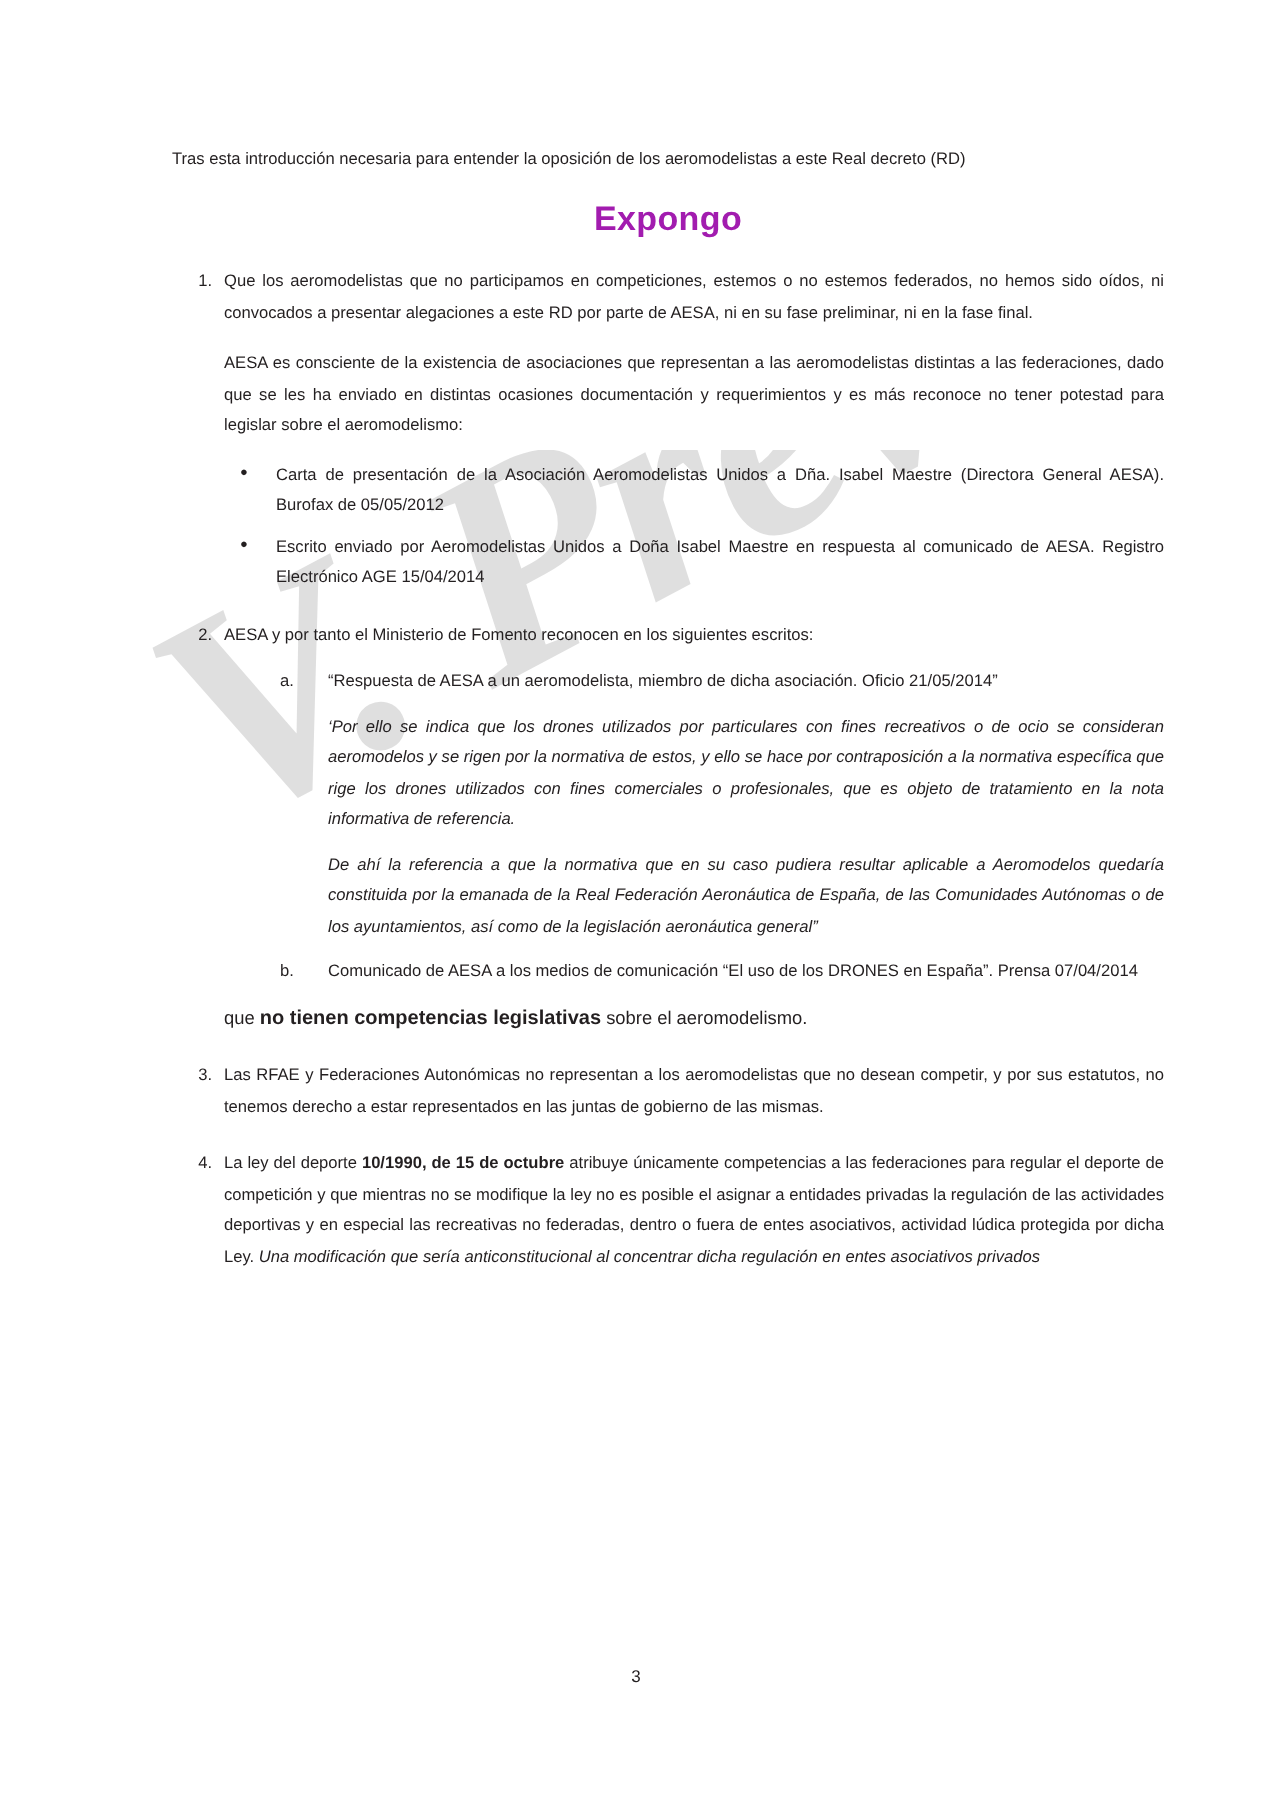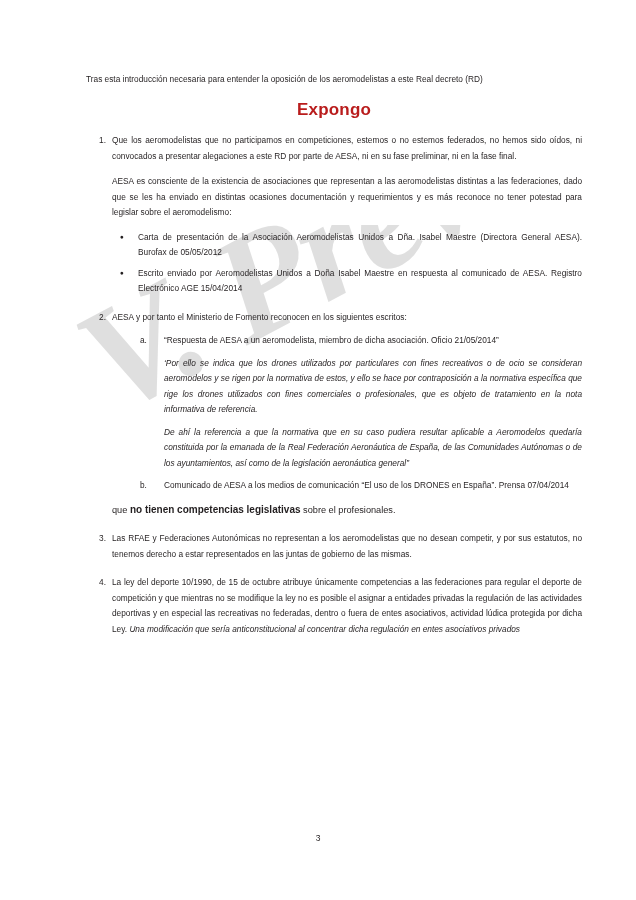--- a/index.html
+++ b/index.html
@@ -34,21 +34,21 @@
   .para {
     margin: 0 0 10px 0;
     text-align: justify;
   }
   .doc-title {
     text-align: center;
     font-size: 17px;
     font-weight: bold;
     margin: 14px 0 16px 0;
     letter-spacing: 0.2px;
-    color: #b91c1c;
+    color: #a21caf;
   }
   
   .numlist {
     margin: 0;
     padding: 0;
     list-style: none;
   }
   .numitem {
     position: relative;
     padding-left: 26px;
@@ -103,21 +103,21 @@
     left: 28px;
     top: 0;
     width: 14px;
     text-align: left;
   }
   .quote {
     font-style: italic;
     margin: 7px 0 7px 0;
     text-align: justify;
   }
-  .bold { font-weight: normal; }
+  .bold { font-weight: bold; }
   .ital { font-style: italic; }
   .strong-line {
     margin: 8px 0 12px 0;
     font-size: 9.2px;
   }
   .strong-line .bold { font-weight: bold; font-size: 10px; }
   .page-number {
     position: absolute;
     left: 0;
     right: 0;
@@ -186,21 +186,21 @@
             <span class="letter">a.</span>
             <div>“Respuesta de AESA a un aeromodelista, miembro de dicha asociación. Oficio 21/05/2014”</div>
             <div class="quote">‘Por ello se indica que los drones utilizados por particulares con fines recreativos o de ocio se consideran aeromodelos y se rigen por la normativa de estos, y ello se hace por contraposición a la normativa específica que rige los drones utilizados con fines comerciales o profesionales, que es objeto de tratamiento en la nota informativa de referencia.</div>
             <div class="quote">De ahí  la referencia a que la normativa que en su caso pudiera resultar aplicable a Aeromodelos quedaría constituida por la emanada de la Real Federación Aeronáutica de España, de las Comunidades Autónomas o de los ayuntamientos, así como de la legislación aeronáutica general”</div>
           </li>
           <li class="letteritem">
             <span class="letter">b.</span>
             <div>Comunicado de AESA a los medios de comunicación “El uso de los DRONES en España”. Prensa 07/04/2014</div>
           </li>
         </ol>
-        <div class="strong-line"><span>que </span><span class="bold">no tienen competencias legislativas</span><span> sobre el profesionales.</span></div>
+        <div class="strong-line"><span>que </span><span class="bold">no tienen competencias legislativas</span><span> sobre el aeromodelismo.</span></div>
       </li>
 
       <li class="numitem">
         <span class="num">3.</span>
         <div class="itemtext">Las RFAE y Federaciones Autonómicas no representan a los aeromodelistas que no desean competir, y por sus estatutos, no tenemos derecho a estar representados en las juntas de gobierno de las mismas.</div>
       </li>
 
       <li class="numitem">
         <span class="num">4.</span>
         <div class="itemtext"><span>La ley del deporte </span><span class="bold">10/1990, de 15 de octubre</span><span> atribuye únicamente competencias a las federaciones para regular el deporte de competición y que mientras no se modifique la ley no es posible el asignar a entidades privadas la regulación de las actividades deportivas y en especial las recreativas no federadas, dentro o fuera de entes asociativos, actividad lúdica protegida por dicha Ley. </span><span class="ital">Una modificación que sería anticonstitucional al concentrar dicha regulación en entes asociativos privados</span></div>

